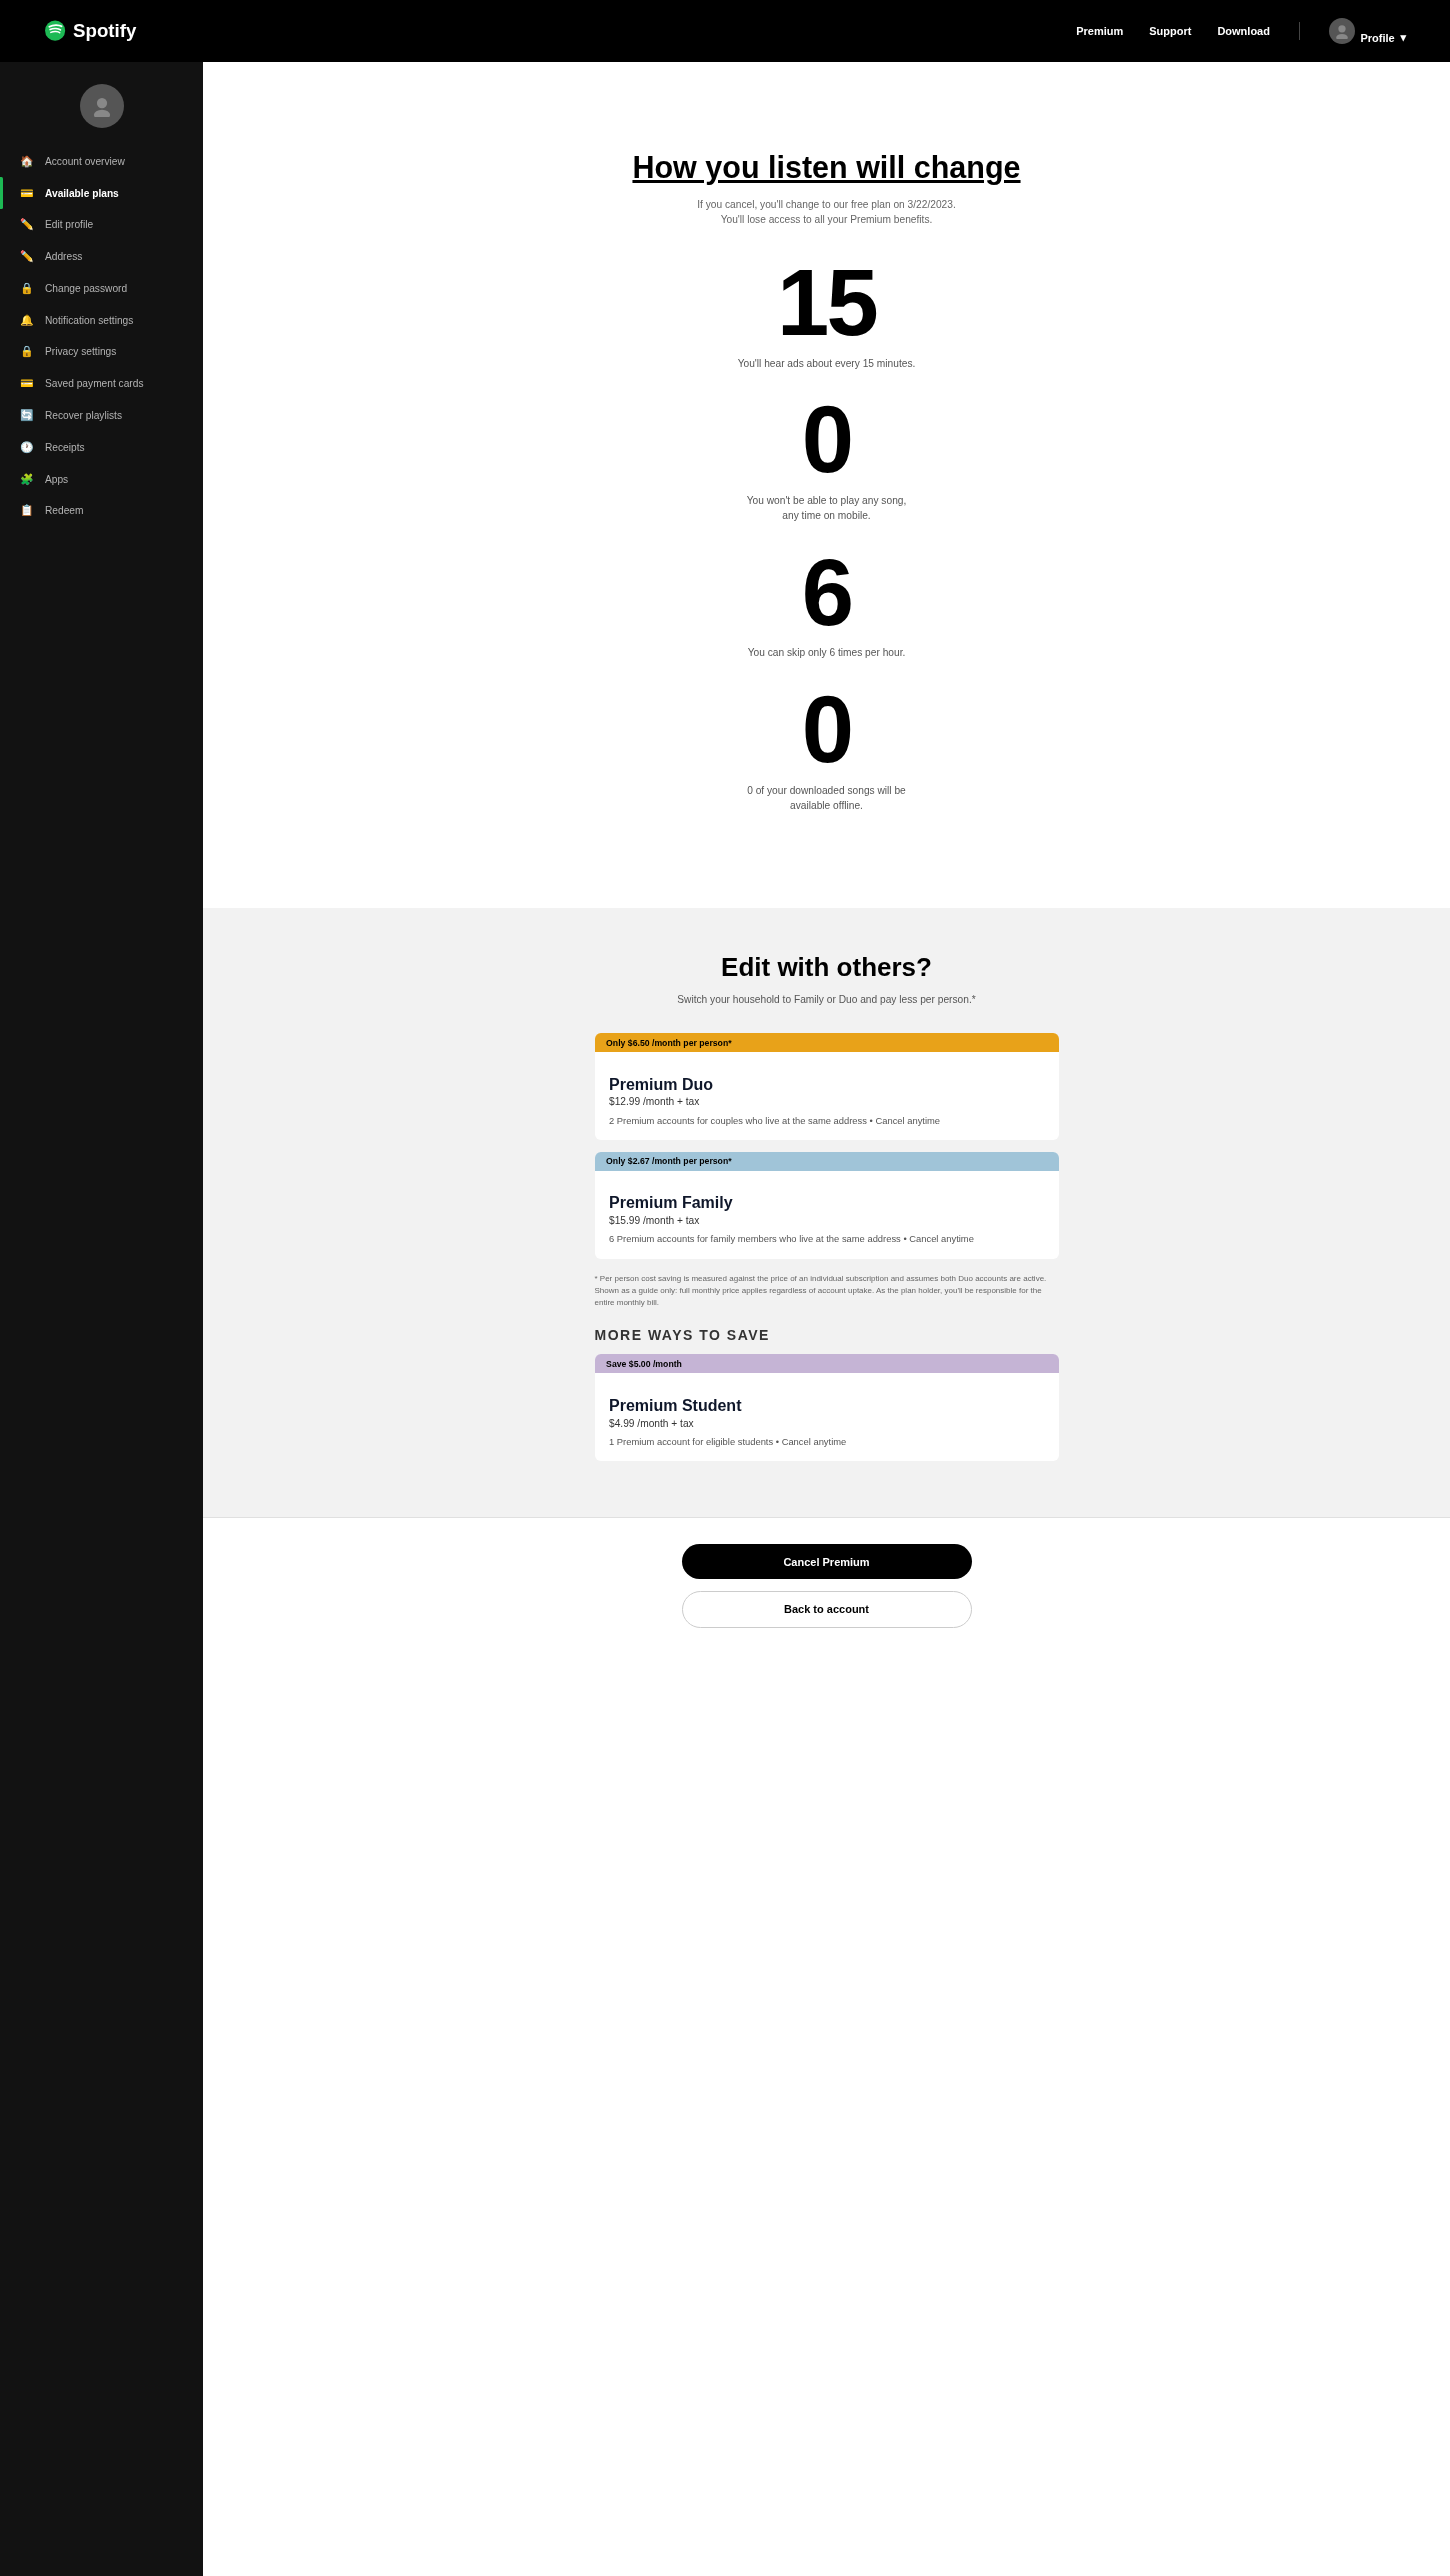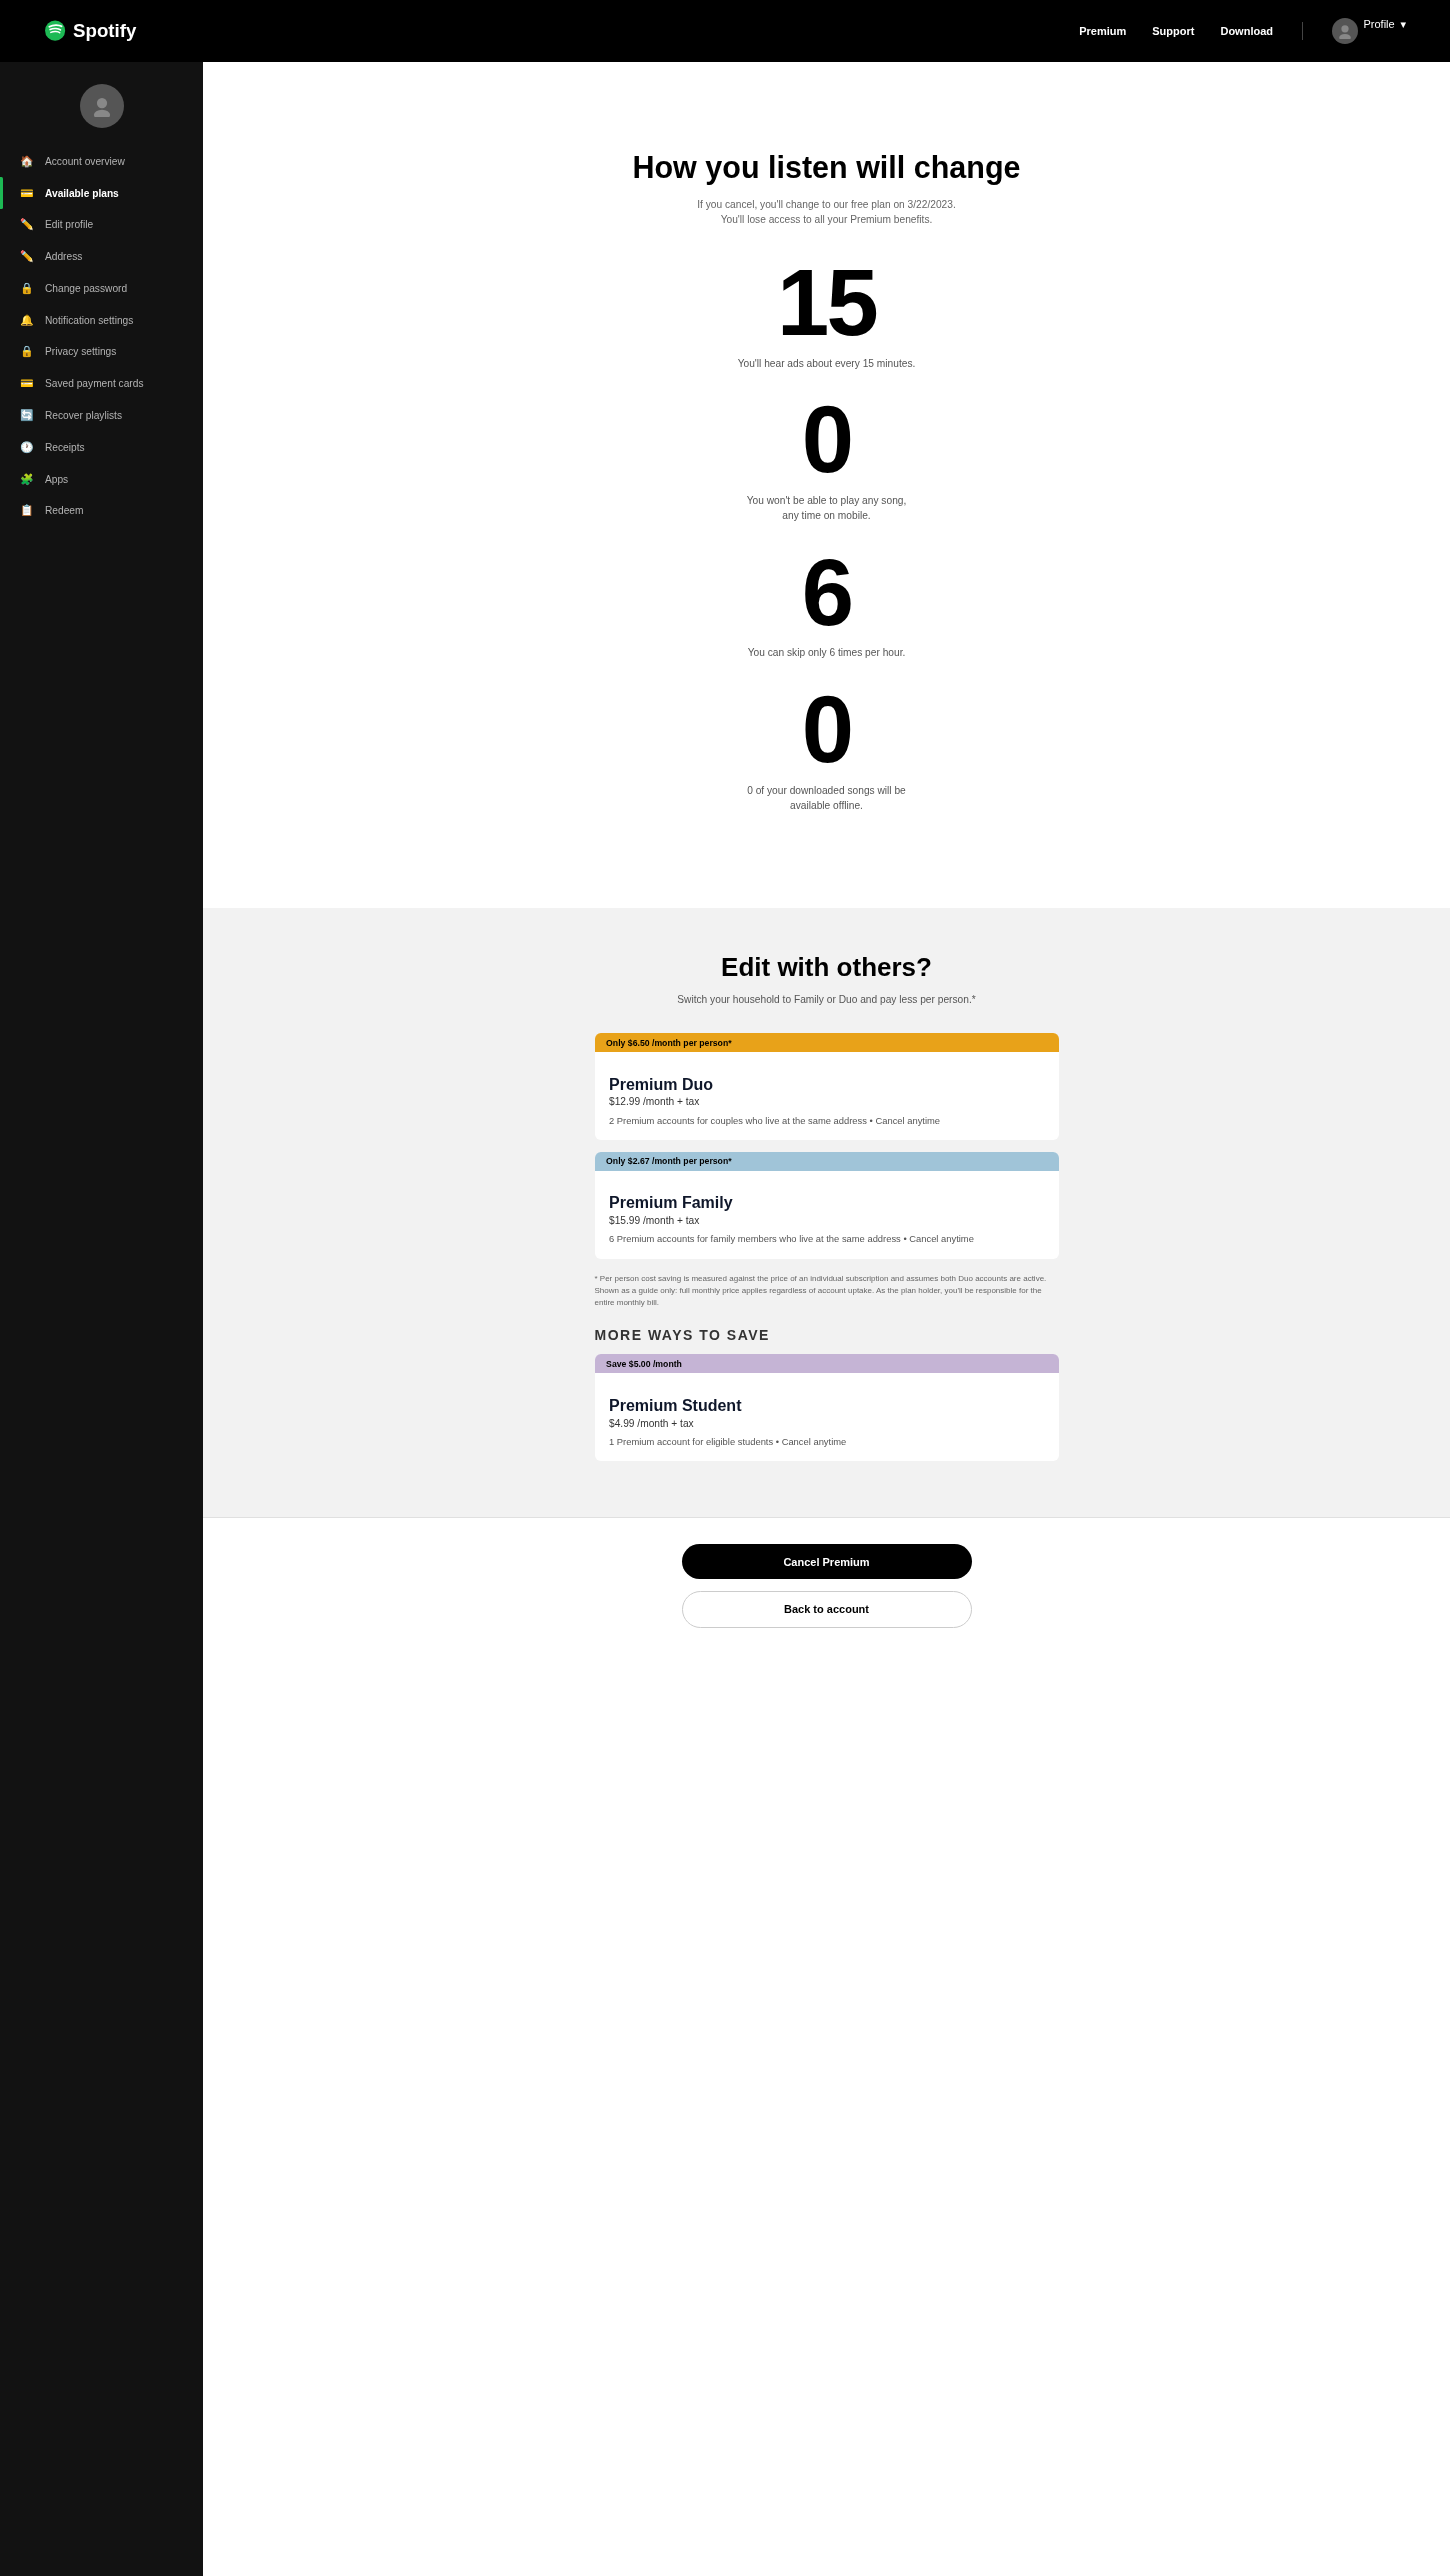--- a/index.html
+++ b/index.html
@@ -38,26 +38,26 @@
       font-size: 11px;
       font-weight: 600;
     }
     .nav-divider {
       width: 0.7px;
       height: 17.4px;
       background: #444;
     }
     .profile-btn {
       display: flex;
-      align-items: flex-start;
+      align-items: flex-end;
       gap: 5.8px;
       cursor: pointer;
       color: #fff;
       font-size: 11px;
-      font-weight: 400;
+      font-weight: 700;
     }
     .profile-avatar {
       width: 26px;
       height: 26px;
       border-radius: 50%;
       background: #555;
       overflow: hidden;
       display: flex;
       align-items: center;
       justify-content: center;
@@ -134,20 +134,21 @@
       padding: 44px 58px;
       text-align: center;
       max-width: 653px;
       margin: 0 auto;
     }
     .how-listen-section h1 {
       font-size: 30.5px;
       font-weight: 700;
       color: #000;
       margin-bottom: 11.6px;
+      text-decoration: underline;
     }
     .how-listen-section .subtitle {
       font-size: 10.2px;
       color: #666;
       margin-bottom: 29px;
       line-height: 1.5;
     }
     .stat-block {
       margin: 22px 0;
     }

